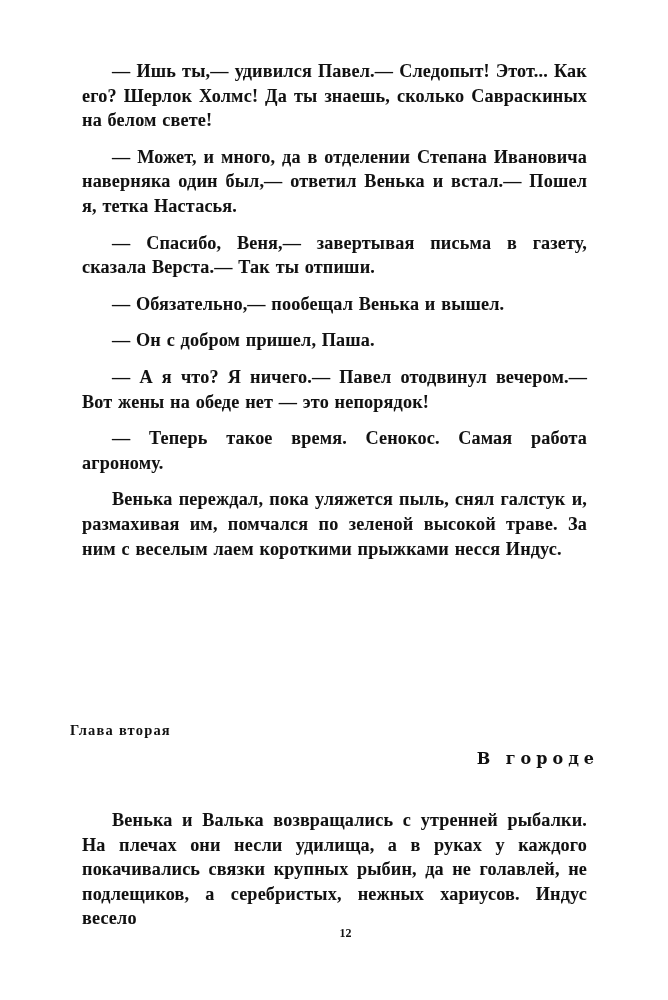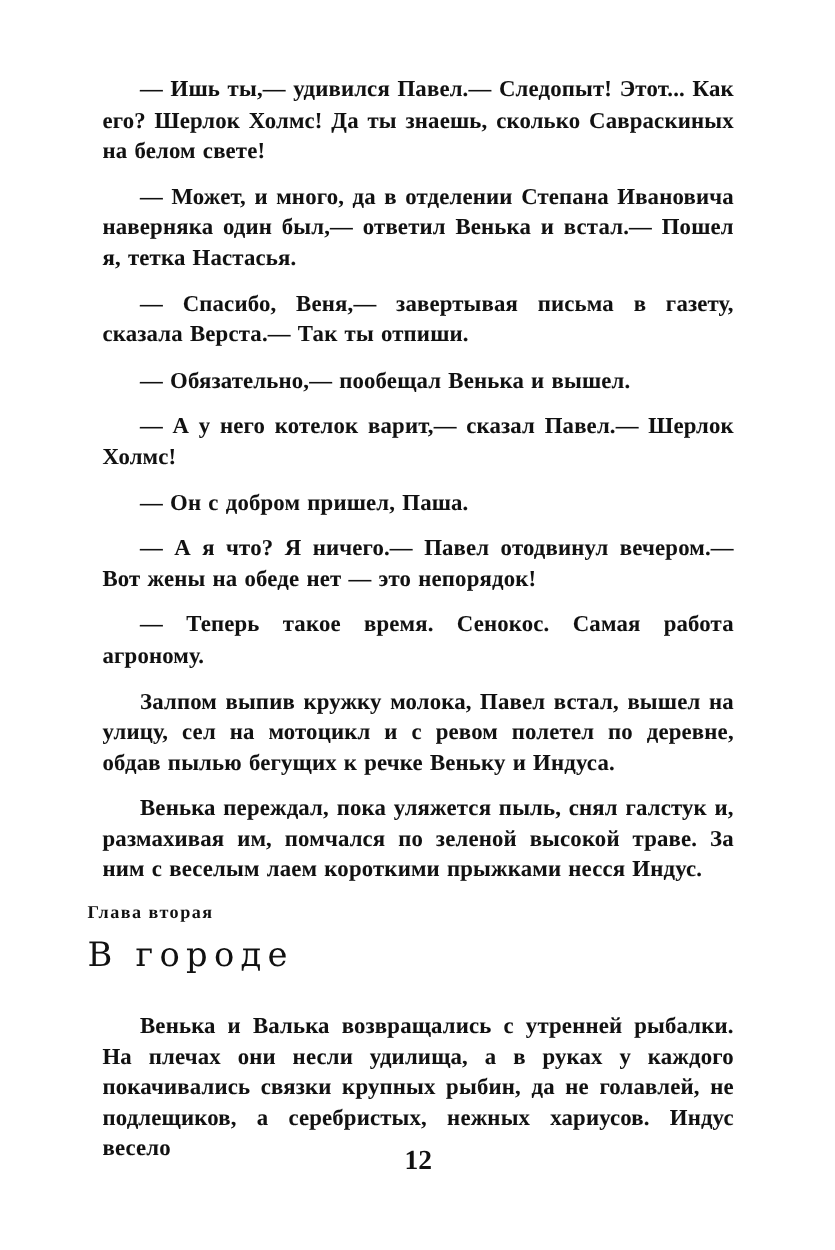--- a/index.html
+++ b/index.html
@@ -41,58 +41,56 @@
       font-weight: bold;
       font-size: 14.5px;
       letter-spacing: 1.2px;
       margin: 0;
     }
     .chapter-title {
       position: absolute;
       left: 70px;
       top: 749px;
       width: 529px;
-      text-align: left;
+      text-align: right;
       font-family: "DejaVu Serif", "Liberation Serif", serif;
-      font-weight: normal;
-      font-size: 27px;
+      font-weight: bold;
+      font-size: 16px;
       letter-spacing: 5px;
       margin: 0;
     }
     .page2 {
       position: absolute;
       left: 70px;
       top: 796px;
       width: 529px;
     }
     .page-number {
       position: absolute;
       left: 70px;
       top: 915px;
       width: 529px;
       text-align: center;
-      font-size: 22px;
+      font-size: 12px;
       font-weight: bold;
-      margin: 0;
+      margin: 11px;
       font-family: Liberation Serif, serif;
     }
   </style>
 </head>
 <body>
 
 <div class="page">
   <p class="para">— Ишь ты,— удивился Павел.— Следопыт! Этот... Как его? Шерлок Холмс! Да ты знаешь, сколько Савраскиных на белом свете!</p>
   <p class="para">— Может, и много, да в отделении Степана Ивановича наверняка один был,— ответил Венька и встал.— Пошел я, тетка Настасья.</p>
   <p class="para">— Спасибо, Веня,— завертывая письма в газету, сказала Верста.— Так ты отпиши.</p>
   <p class="para">— Обязательно,— пообещал Венька и вышел.</p>
-  <p class="para">— А у него котелок варит,— сказал Павел.— Шерлок Холмс!</p>
   <p class="para">— Он с добром пришел, Паша.</p>
   <p class="para">— А я что? Я ничего.— Павел отодвинул вечером.— Вот жены на обеде нет — это непорядок!</p>
   <p class="para">— Теперь такое время. Сенокос. Самая работа агроному.</p>
-  <p class="para">Залпом выпив кружку молока, Павел встал, вышел на улицу, сел на мотоцикл и с ревом полетел по деревне, обдав пылью бегущих к речке Веньку и Индуса.</p>
   <p class="para">Венька переждал, пока уляжется пыль, снял галстук и, размахивая им, помчался по зеленой высокой траве. За ним с веселым лаем короткими прыжками несся Индус.</p>
 </div>
 
 <p class="chapter-label">Глава вторая</p>
 <h2 class="chapter-title">В городе</h2>
 
 <div class="page2">
   <p class="para">Венька и Валька возвращались с утренней рыбалки. На плечах они несли удилища, а в руках у каждого покачивались связки крупных рыбин, да не голавлей, не подлещиков, а серебристых, нежных хариусов. Индус весело</p>
 </div>
 

